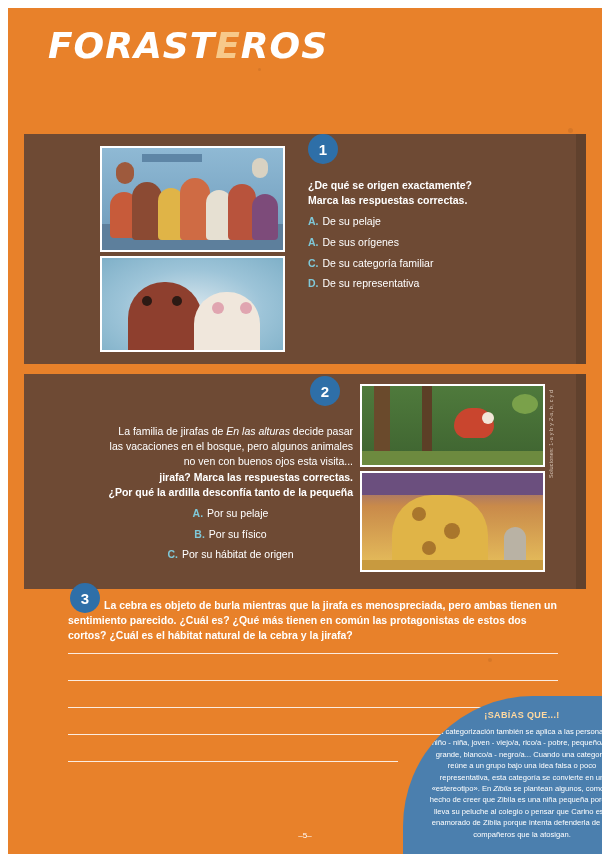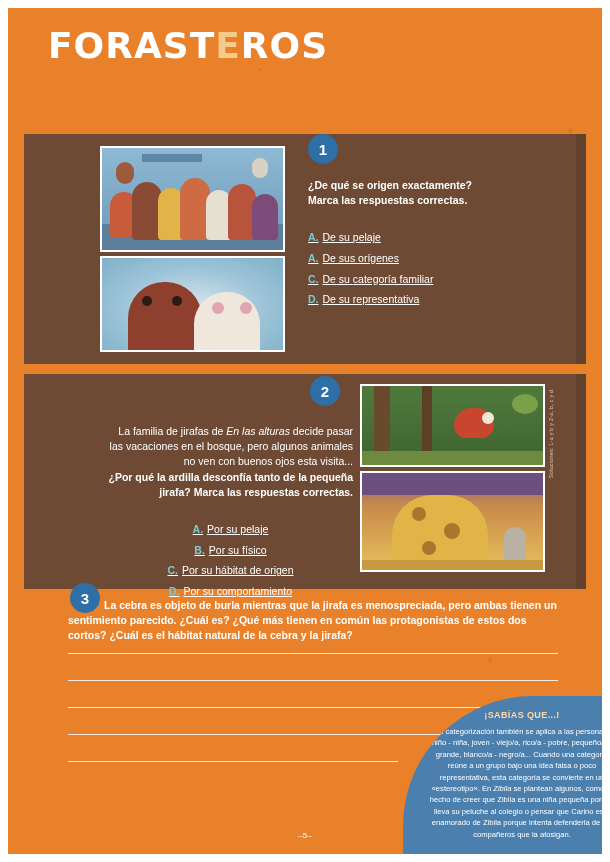--- a/index.html
+++ b/index.html
@@ -10,21 +10,21 @@
     overflow: hidden;
   }
   .page {
     position: absolute;
     left: 8px; top: 8px;
     width: 594px; height: 846px;
     background: #e8812a;
     overflow: hidden;
   }
   
-  .title-block { position: absolute; left: 40px; top: 20px; width: 420px; }
+  .title-block { position: absolute; left: 40px; top: 20px; width: 420px; font-style: italic; }
   .title-main {
     font-family: "DejaVu Sans", sans-serif;
     font-weight: bold;
     font-size: 36px;
     letter-spacing: 1px;
     color: #ffffff;
     line-height: 1.0;
   }
   .title-sub {
     font-family: "DejaVu Sans", sans-serif;
@@ -80,21 +80,21 @@
   .badge-3 { left: 62px; top: 575px; }
 
   
   .q-block { position: absolute; color: #ffffff; font-size: 10.5px; line-height: 1.45; }
   .q1 { left: 300px; top: 170px; width: 250px; }
   .q2 { left: 100px; top: 416px; width: 245px; text-align: right; }
   .q3 { left: 60px; top: 590px; width: 500px; }
   .q-bold { font-weight: bold; }
   .q-ital { font-style: italic; }
 
-  .opts { margin-top: 24px; text-decoration: underline; }
+  .opts { margin-top: 8px; }
   .opt { font-size: 10.5px; line-height: 1.1; margin-bottom: 9px; color: #ffffff; }
   .opt .ltr { color: #7fc8d8; font-weight: bold; margin-right: 4px; }
   .opts-right { text-align: center; }
 
   
   .solutions {
     position: absolute;
     left: 540px; top: 470px;
     width: 120px;
     transform: rotate(-90deg);
@@ -222,27 +222,26 @@
     <div class="blob" style="left:82px;top:50px;width:16px;height:16px;background:#a9762c;border-radius:50%;"></div>
     <div class="blob" style="left:60px;top:68px;width:14px;height:14px;background:#a9762c;border-radius:50%;"></div>
     <div class="blob" style="left:142px;top:54px;width:22px;height:40px;background:#b9b2a4;border-radius:11px 11px 2px 2px;"></div>
     <div style="position:absolute;left:0;bottom:0;width:100%;height:10px;background:#c89a3f;"></div>
   </div>
 
   <div class="badge badge-2">2</div>
 
   <div class="q-block q2">
     <div><span>La familia de jirafas de </span><span class="q-ital">En las alturas</span><span> decide pasar las vacaciones en el bosque, pero algunos animales no ven con buenos ojos esta visita...</span></div>
+    <div class="q-bold">jirafa? Marca las respuestas correctas.</div>
     <div class="q-bold">¿Por qué la ardilla desconfía tanto de la pequeña</div>
-    <div class="q-bold">jirafa? Marca las respuestas correctas.</div>
     <div class="opts opts-right">
       <div class="opt"><span class="ltr">A.</span><span>Por su pelaje</span></div>
       <div class="opt"><span class="ltr">B.</span><span>Por su físico</span></div>
       <div class="opt"><span class="ltr">C.</span><span>Por su hábitat de origen</span></div>
-      <div class="opt"><span class="ltr">D.</span><span>Por su comportamiento</span></div>
     </div>
   </div>
 
   <div class="solutions">Soluciones: 1-a y b y 2-a, b, c y d</div>
 
   <div class="badge badge-3">3</div>
   <div class="q-block q3 q-bold" style="text-indent:36px;">La cebra es objeto de burla mientras que la jirafa es menospreciada, pero ambas tienen un sentimiento parecido. ¿Cuál es? ¿Qué más tienen en común las protagonistas de estos dos cortos? ¿Cuál es el hábitat natural de la cebra y la jirafa?</div>
 
   <div class="lines">
     <div class="line"></div>

